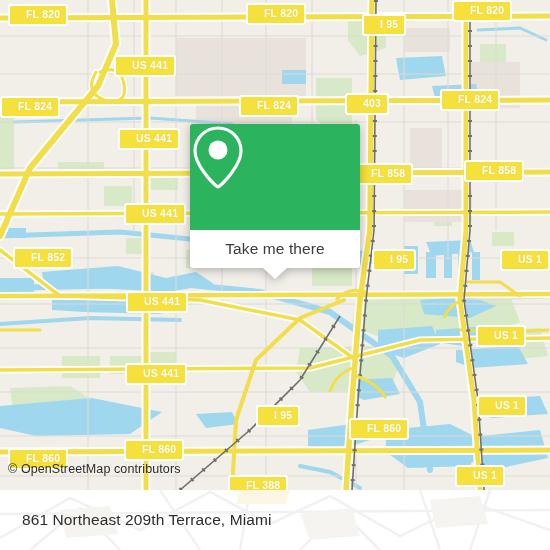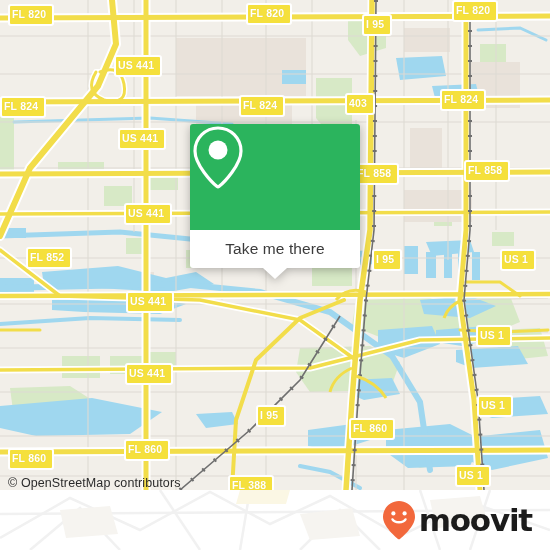--- a/index.html
+++ b/index.html
@@ -36,32 +36,32 @@
   .shield {
     position: absolute;
     background: #f5e03c;
     border: 2px solid #ffffff;
     border-radius: 3px;
     color: #ffffff;
     font-family: "Liberation Sans", sans-serif;
     font-weight: bold;
     font-size: 10.5px;
     line-height: 1;
-    padding: 3px 6px 4px 2px;
+    padding: 3px 6px 4px 16px;
     white-space: nowrap;
     letter-spacing: 0.2px;
     box-sizing: border-box;
     text-shadow: 0 0 1px rgba(180,160,20,0.35);
   }
 
   
   #attribution {
     position: absolute;
     left: 8px;
-    bottom: 0;
+    bottom: 14px;
     font-family: "Liberation Sans", sans-serif;
     font-size: 12.5px;
     color: #2b2b2b;
     letter-spacing: 0.1px;
     white-space: nowrap;
   }
 
   
   #callout {
     position: absolute;
@@ -338,21 +338,21 @@
         <div class="shield" style="left: 452px; top: 0px;">FL 820</div>
         <div class="shield" style="left: 114px; top: 55px;">US 441</div>
         <div class="shield" style="left: 0px; top: 96px;">FL 824</div>
         <div class="shield" style="left: 239px; top: 95px;">FL 824</div>
         <div class="shield" style="left: 345px; top: 93px;">403</div>
         <div class="shield" style="left: 440px; top: 89px;">FL 824</div>
         <div class="shield" style="left: 118px; top: 128px;">US 441</div>
         <div class="shield" style="left: 353px; top: 163px;">FL 858</div>
         <div class="shield" style="left: 464px; top: 160px;">FL 858</div>
         <div class="shield" style="left: 124px; top: 203px;">US 441</div>
-        <div class="shield" style="left: 26px; top: 247px;">FL 852</div>
+        <div class="shield" style="left: 13px; top: 247px;">FL 852</div>
         <div class="shield" style="left: 372px; top: 249px;">I 95</div>
         <div class="shield" style="left: 500px; top: 249px;">US 1</div>
         <div class="shield" style="left: 126px; top: 291px;">US 441</div>
         <div class="shield" style="left: 476px; top: 325px;">US 1</div>
         <div class="shield" style="left: 125px; top: 363px;">US 441</div>
         <div class="shield" style="left: 477px; top: 395px;">US 1</div>
         <div class="shield" style="left: 256px; top: 405px;">I 95</div>
         <div class="shield" style="left: 349px; top: 418px;">FL 860</div>
         <div class="shield" style="left: 124px; top: 439px;">FL 860</div>
         <div class="shield" style="left: 8px; top: 448px;">FL 860</div>
@@ -391,25 +391,17 @@
       <g fill="#f6f4f0">
         <path d="M60 20 L110 16 L118 44 L66 48 Z"></path>
         <path d="M300 24 L352 18 L360 46 L310 50 Z"></path>
         <path d="M430 10 L480 6 L488 34 L436 38 Z"></path>
       </g>
       <g fill="#fbf7e4">
         <path d="M240 0 L290 0 L286 14 L236 14 Z"></path>
       </g>
     </svg>
 
-
-    <div id="footer-logo">
-      <svg width="34" height="40" viewBox="0 0 34 40">
-        <path d="M17 1 C8.2 1 1 8.2 1 17 C1 26.5 13.9 37.3 16.2 39.1 C16.7 39.5 17.3 39.5 17.8 39.1 C20.1 37.3 33 26.5 33 17 C33 8.2 25.8 1 17 1 Z" fill="#f2683c"></path>
-        <circle cx="11.4" cy="13.4" r="2.1" fill="#ffffff"></circle>
-        <circle cx="22.6" cy="13.4" r="2.1" fill="#ffffff"></circle>
-        <path d="M10.5 19.4 C12.8 23.2 21.2 23.2 23.5 19.4" fill="none" stroke="#ffffff" stroke-width="2.4" stroke-linecap="round"></path>
-      </svg>
-      <span id="logo-wordmark">moovit</span>
-    </div>
+    <div id="footer-address">861 Northeast 209th Terrace, Miami</div>
+
   </div>
 
 </div>
 
 </body></html>

